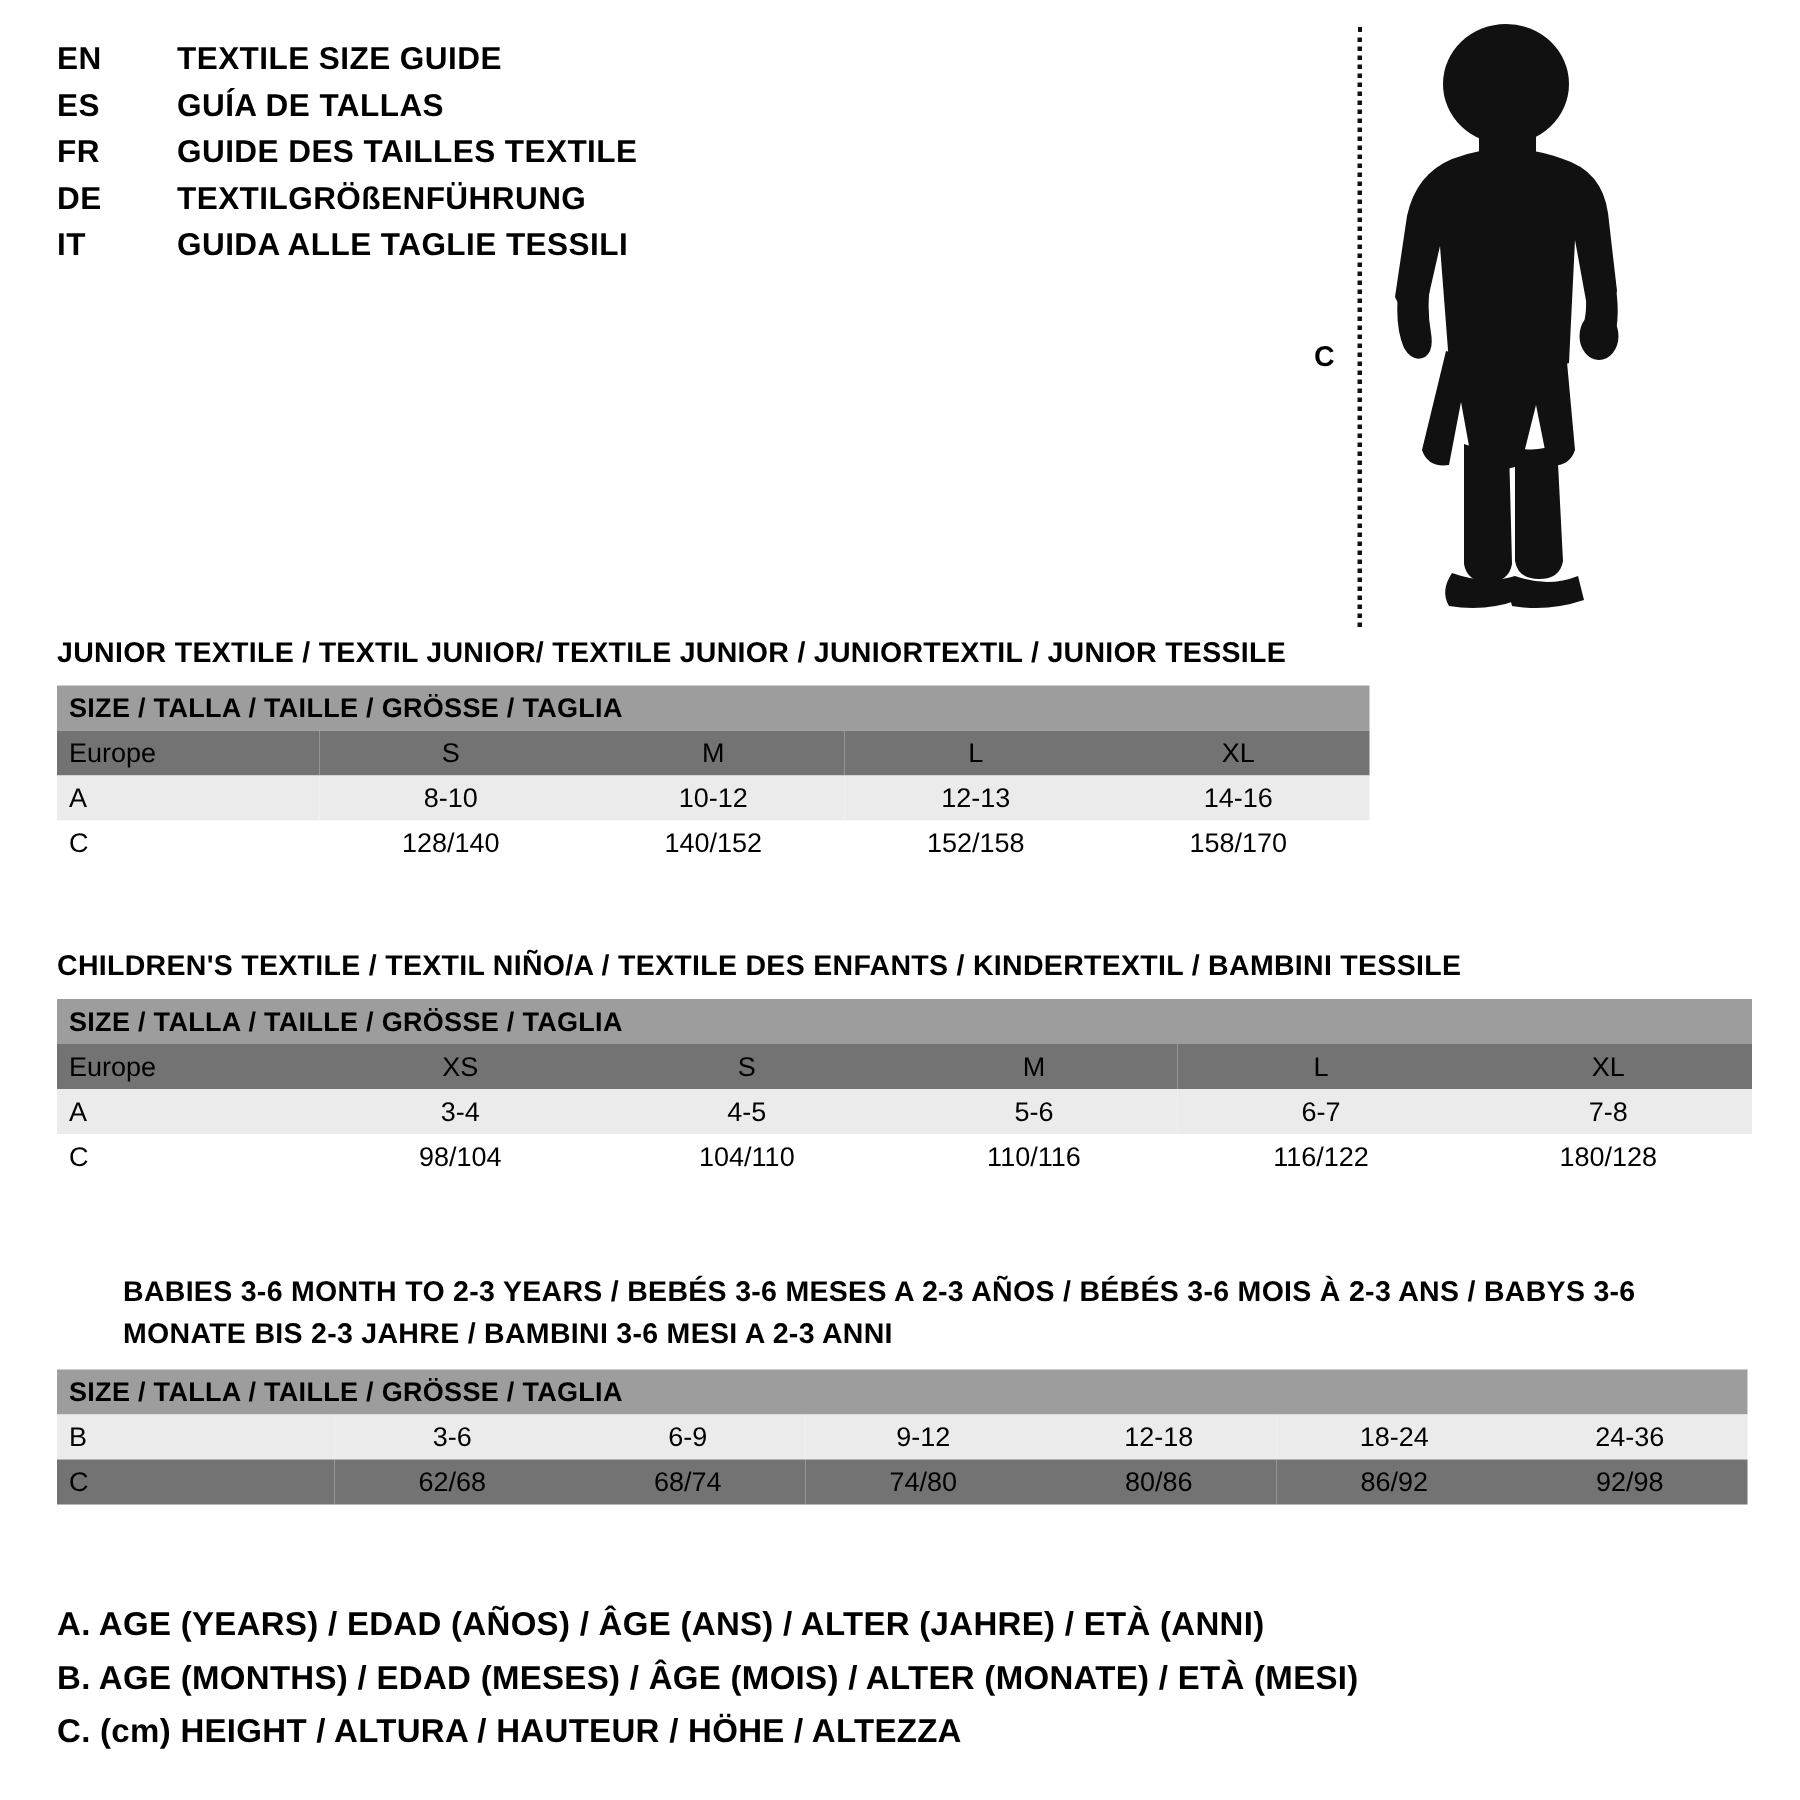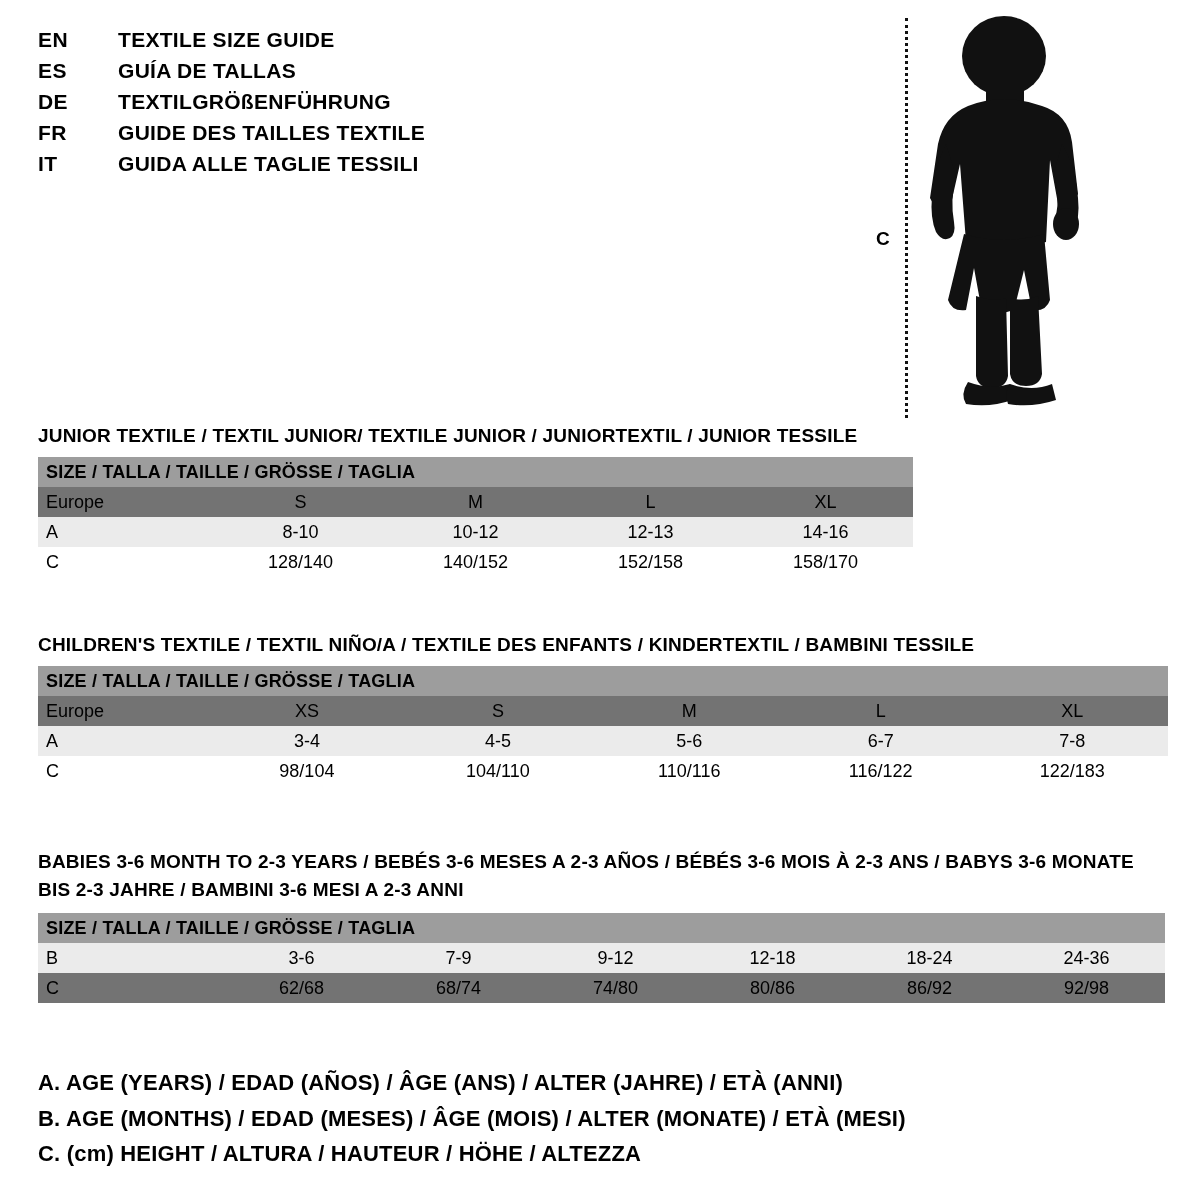--- a/index.html
+++ b/index.html
@@ -76,21 +76,21 @@
     left: 38px;
     width: 1130px;
   }
   .section-title {
     font-size: 19px;
     font-weight: bold;
     letter-spacing: 0.2px;
     margin-bottom: 10px;
     white-space: nowrap;
   }
-  .section-title.two-line { line-height: 1.45; white-space: normal; }
+  .section-title.two-line { line-height: 1.45; white-space: normal; margin-left: 44px; }
 
   table {
     border-collapse: collapse;
     font-size: 18px;
   }
   table td {
     height: 30px;
     padding: 0;
     vertical-align: middle;
   }
@@ -135,26 +135,26 @@
   <div class="header">
     <div class="hrow">
       <span class="hlang">EN</span>
       <span class="htext">TEXTILE SIZE GUIDE</span>
     </div>
     <div class="hrow">
       <span class="hlang">ES</span>
       <span class="htext">GUÍA DE TALLAS</span>
     </div>
     <div class="hrow">
+      <span class="hlang">FR</span>
+      <span class="htext">GUIDE DES TAILLES TEXTILE</span>
+    </div>
+    <div class="hrow">
       <span class="hlang">DE</span>
       <span class="htext">TEXTILGRÖßENFÜHRUNG</span>
-    </div>
-    <div class="hrow">
-      <span class="hlang">FR</span>
-      <span class="htext">GUIDE DES TAILLES TEXTILE</span>
     </div>
     <div class="hrow">
       <span class="hlang">IT</span>
       <span class="htext">GUIDA ALLE TAGLIE TESSILI</span>
     </div>
   </div>
 
   <div class="figure">
     <div class="dashline"></div>
     <span class="c-label">C</span>
@@ -254,21 +254,21 @@
         <td class="val">5-6</td>
         <td class="val">6-7</td>
         <td class="val">7-8</td>
       </tr>
       <tr class="band-white">
         <td class="lab">C</td>
         <td class="val">98/104</td>
         <td class="val">104/110</td>
         <td class="val">110/116</td>
         <td class="val">116/122</td>
-        <td class="val">122/183</td>
+        <td class="val">180/128</td>
       </tr>
     </tbody>
       </table>
   </div>
 
   <div class="section" style="top:848px;">
     <div class="section-title two-line">BABIES 3-6 MONTH TO 2-3 YEARS / BEBÉS 3-6 MESES A 2-3 AÑOS / BÉBÉS 3-6 MOIS À 2-3 ANS / BABYS 3-6 MONATE BIS 2-3 JAHRE / BAMBINI 3-6 MESI A 2-3 ANNI</div>
     <table>
       <colgroup>
         <col style="width:185px">
@@ -279,21 +279,21 @@
           <col style="width:157px">
           <col style="width:157px">
       </colgroup>
       <tbody>
           <tr class="band-dark">
         <td class="lab" colspan="7">SIZE / TALLA / TAILLE / GRÖSSE / TAGLIA</td>
       </tr>
       <tr class="band-light">
         <td class="lab">B</td>
         <td class="val">3-6</td>
-        <td class="val">7-9</td>
+        <td class="val">6-9</td>
         <td class="val">9-12</td>
         <td class="val">12-18</td>
         <td class="val">18-24</td>
         <td class="val">24-36</td>
       </tr>
       <tr class="band-mid">
         <td class="lab">C</td>
         <td class="val">62/68</td>
         <td class="val">68/74</td>
         <td class="val">74/80</td>

